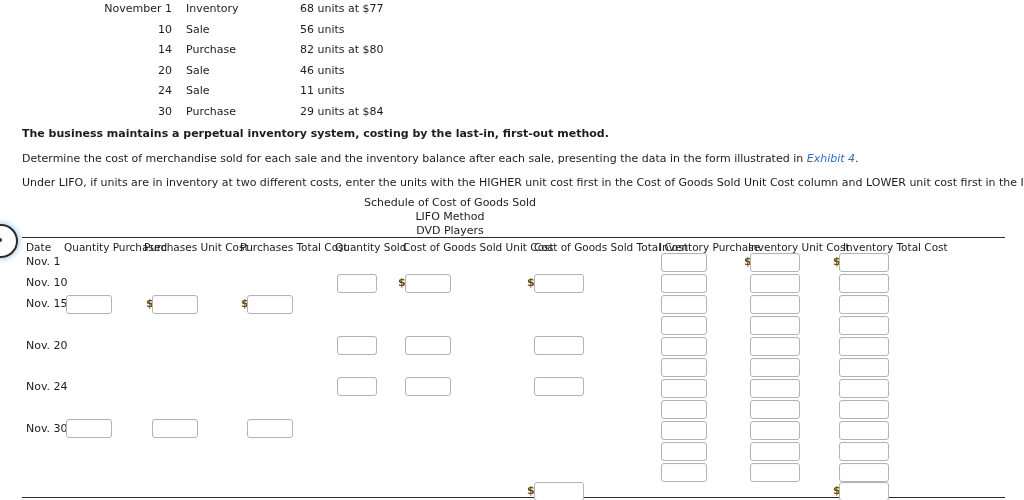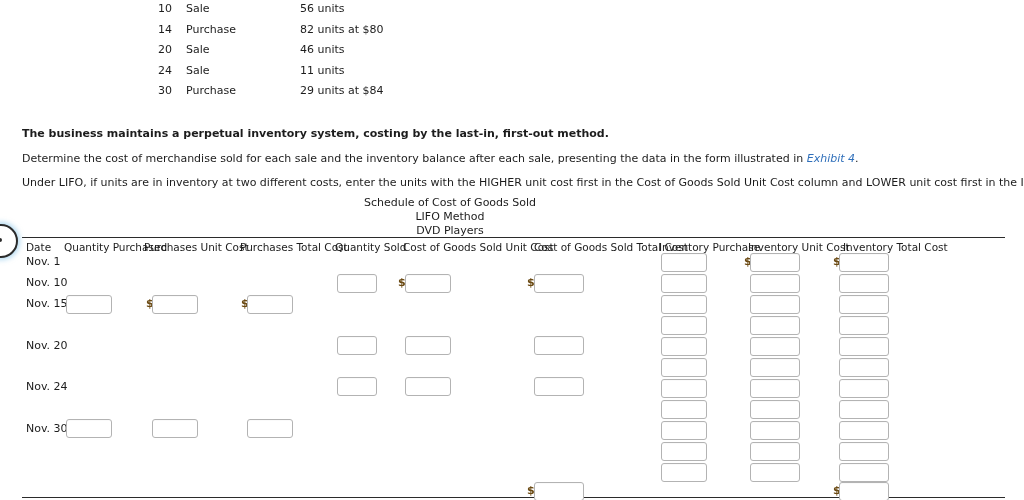--- a/index.html
+++ b/index.html
@@ -149,20 +149,25 @@
     position: absolute;
     font-size: 11px;
     color: #6b4a13;
     font-weight: bold;
   }
 </style>
 </head>
 <body>
 
 <div class="txn-list">
+  <div class="txn-row">
+    <span class="txn-date">November 1</span>
+    <span class="txn-type">Inventory</span>
+    <span class="txn-desc">68 units at $77</span>
+  </div>
   <div class="txn-row">
     <span class="txn-date">10</span>
     <span class="txn-type">Sale</span>
     <span class="txn-desc">56 units</span>
   </div>
   <div class="txn-row">
     <span class="txn-date">14</span>
     <span class="txn-type">Purchase</span>
     <span class="txn-desc">82 units at $80</span>
   </div>

